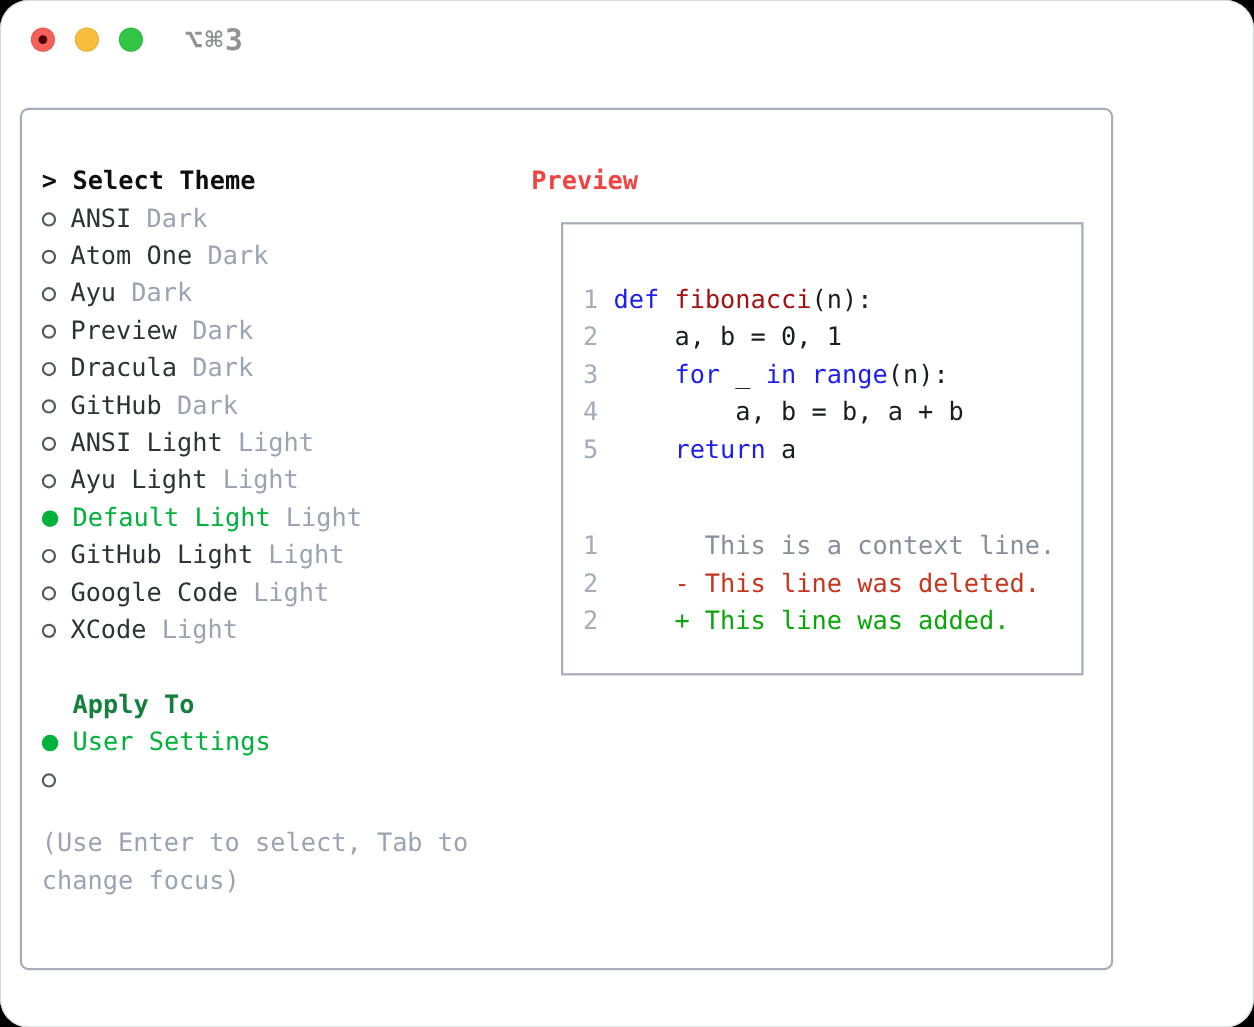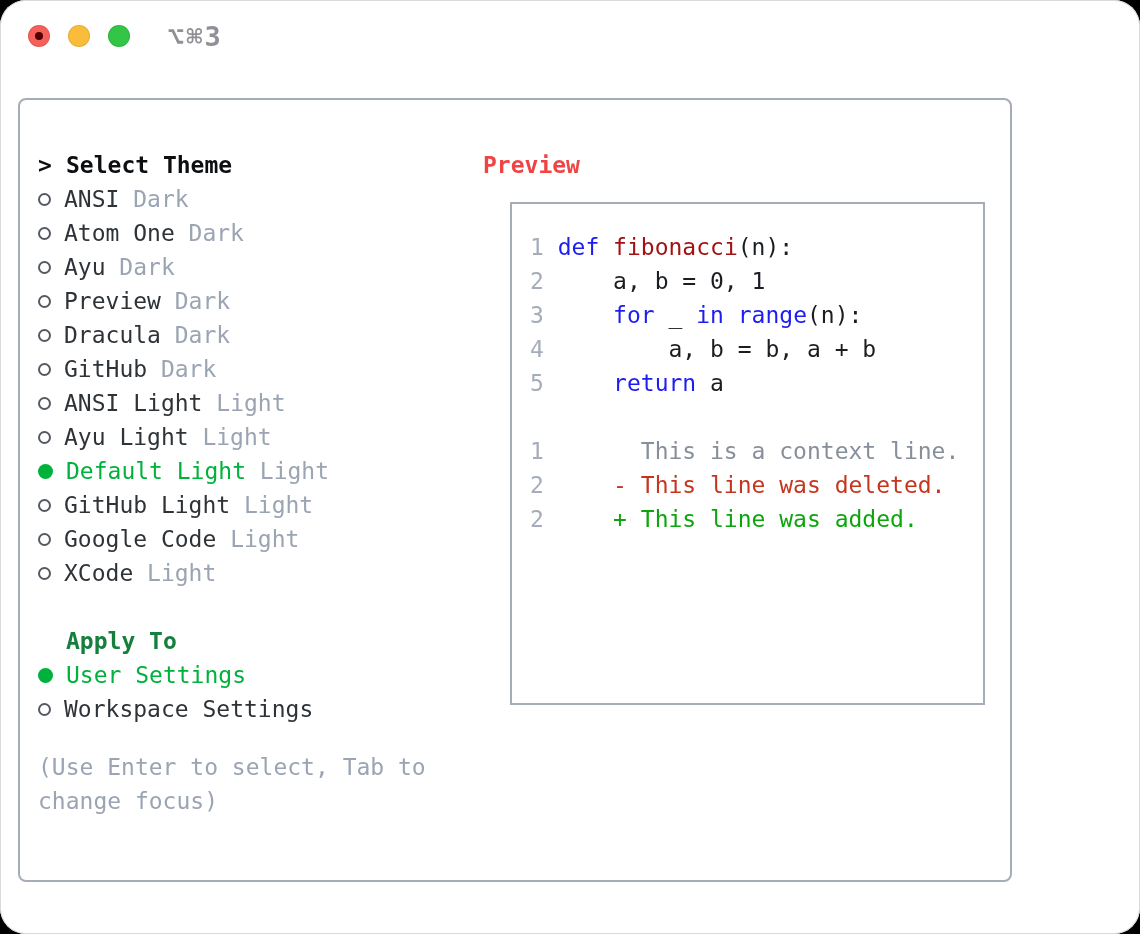--- a/index.html
+++ b/index.html
@@ -47,30 +47,30 @@
   .variant{color:var(--muted_gray,#9aa4b2);margin-left:0.6em;white-space:pre;}
   .spacer{height:34px;}
   .apply-header{padding-left:28px;font-weight:bold;color:#15803d;}
   .hint{
     margin-top:24px;color:var(--muted_gray,#9aa4b2);font-size:23px;line-height:34px;width:442px;
   }
 
   
   .preview-heading{font-weight:bold;color:#ef4444;font-size:23px;line-height:34px;height:34px;margin-left:3px;}
   .preview-box{
-    margin-left:30px;margin-top:20px;width:475px;height:503px;box-sizing:border-box;
+    margin-left:30px;margin-top:20px;width:475px;height:412px;box-sizing:border-box;
     border:2px solid var(--panel_border,#a6adb8);background:#fff;
-    padding:26px 0 0 18px;overflow:hidden;
+    padding:52px 0 0 18px;overflow:hidden;
   }
   .cl{height:34px;font-size:23px;line-height:34px;white-space:pre;}
   .ln{color:var(--line_number_gray,#a4adb9);}
   .seg.keyword{color:var(--keyword_blue,#1d1df0);}
   .seg.function{color:var(--function_red,#a31212);}
   .seg.plain{color:#1a1d21;}
-  .diff-block{margin-top:34px;}
+  .diff-block{margin-top:54px;}
   .dl.context{color:var(--context_gray,#868f9a);}
   .dl.deleted{color:var(--diff_red,#c5361f);}
   .dl.added{color:var(--diff_green,#0ca60c);}
 </style>
 </head>
 <body>
 
 <div class="window">
 
   <div class="titlebar">
@@ -158,21 +158,20 @@
 
         <div class="row apply-header">Apply To</div>
 
         <div id="apply-list">
             <div class="row">
               <span class="bullet sel"></span>
               <span class="name sel-text">User Settings</span>
             </div>
             <div class="row">
               <span class="bullet"></span>
-              <span class="name">Workspace Settings</span>
             </div>
           </div>
 
         <div class="hint">(Use Enter to select, Tab to change focus)</div>
       </div>
 
       <div class="right-col">
         <div class="preview-heading">Preview</div>
         <div class="preview-box">
           <div id="code-lines">

